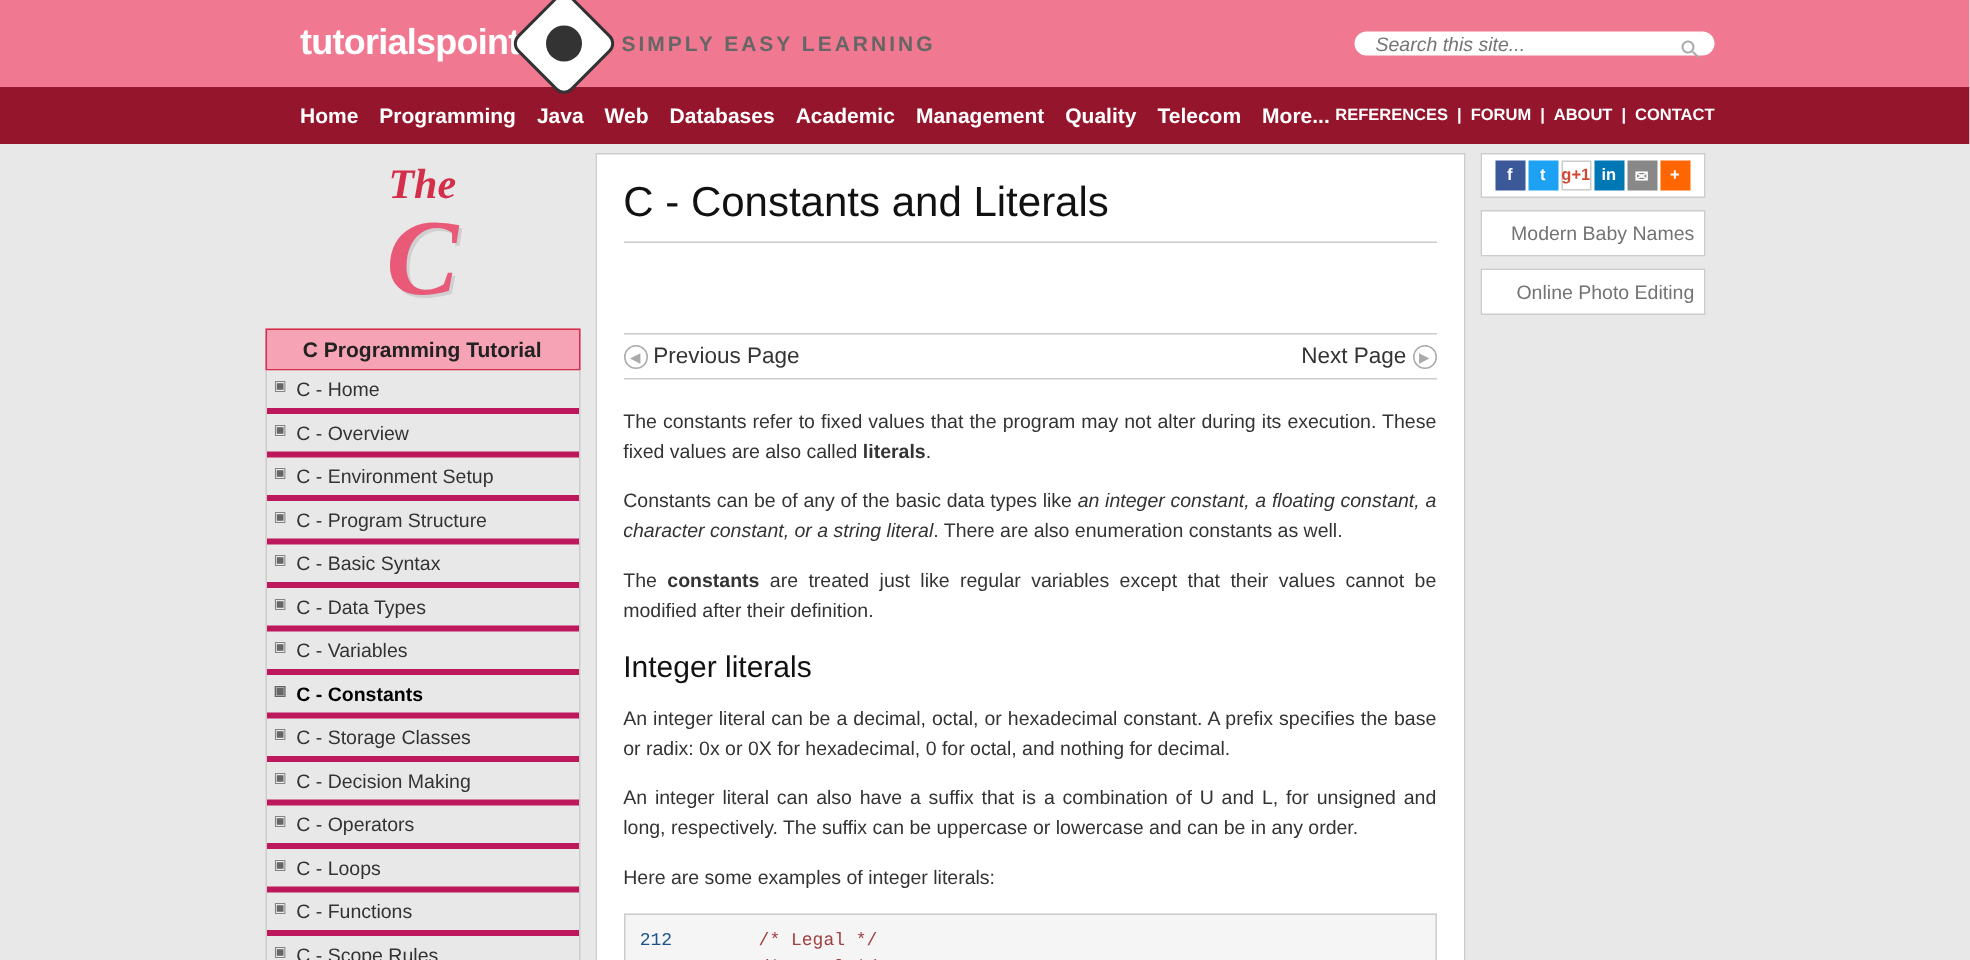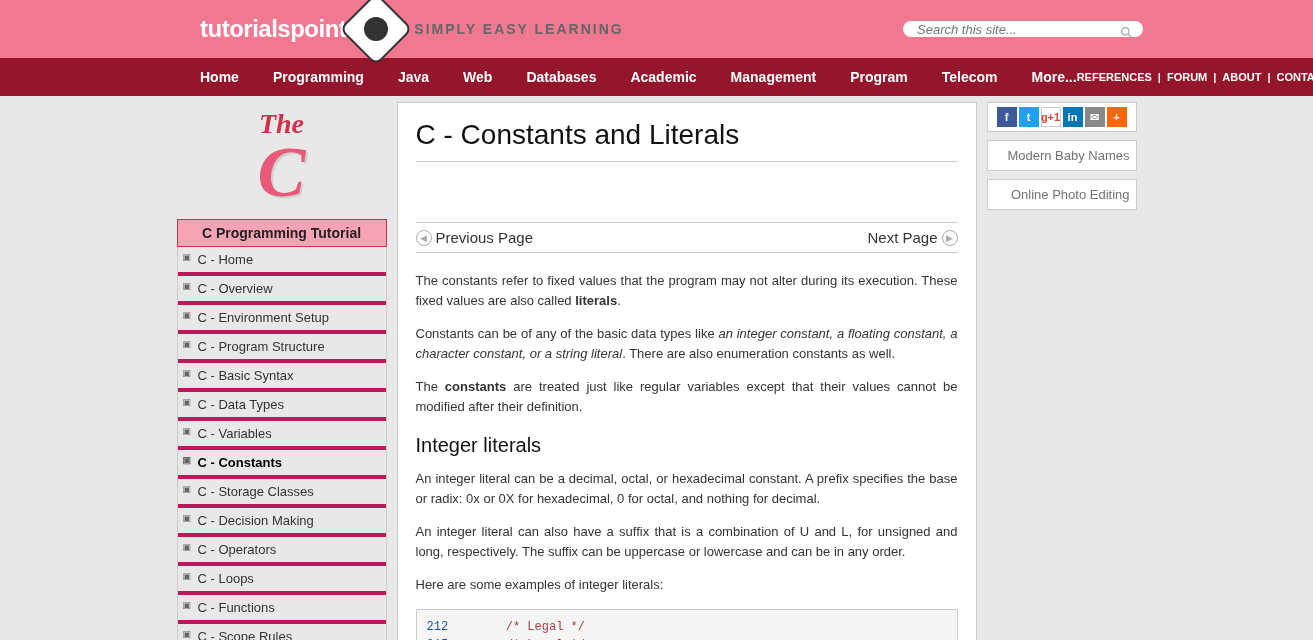--- a/index.html
+++ b/index.html
@@ -8,21 +8,21 @@
 .logo-area{display:flex;align-items:center;gap:4px}
 .logo-text{color:#fff;font-size:24px;font-weight:bold;letter-spacing:-0.5px}
 .logo-icon{width:52px;height:52px;background:#fff;border-radius:8px;display:flex;align-items:center;justify-content:center;position:relative;border:2px solid #333;transform:rotate(45deg)}
 .logo-icon::after{content:"";position:absolute;width:24px;height:24px;background:#333;border-radius:50%;transform:rotate(-45deg)}
 .tagline{color:#666;font-size:14px;font-weight:bold;letter-spacing:2px;margin-left:8px;font-variant:small-caps}
 .search-wrap{position:relative}
 .search-box{width:240px;height:16px;border-radius:13px;border:none;padding:0 30px 0 14px;font-style:italic;color:#888;font-size:13px;background:#fff}
 .search-btn{position:absolute;right:6px;top:3px;width:20px;height:20px;border:none;background:none;cursor:pointer}
 .search-btn svg{width:16px;height:16px;fill:#aaa}
 .nav-bar{background:#95152c;height:38px;display:flex;align-items:center;justify-content:space-between;padding:0 170px 0 200px;color:#fff}
-.nav-left{display:flex;gap:34px}
+.nav-left{display:flex;gap:14px}
 .nav-left a{color:#fff;text-decoration:none;font-size:14px;font-weight:bold;cursor:pointer}
 .nav-right{display:flex;gap:6px;font-size:11px;font-weight:bold;align-items:flex-end}
 .nav-right a{color:#fff;text-decoration:none;cursor:pointer}
 .nav-right span{color:#fff}
 .container{max-width:960px;margin:0 auto;display:flex;gap:10px;padding-top:6px}
 .sidebar{width:210px;flex-shrink:0}
 .the-c{text-align:center;padding:6px 0 14px}
 .the-c .the{color:#d32f4a;font-size:28px;font-weight:bold;font-style:italic;font-family:Georgia,serif}
 .the-c .c{color:#e85a78;font-size:72px;font-weight:bold;font-style:italic;font-family:Georgia,serif;line-height:0.9;display:block;text-shadow:2px 2px 0 rgba(0,0,0,0.1)}
 .sidebar-header{background:#f6a3b5;border:1px solid #d32f4a;padding:5px 10px;font-weight:bold;font-size:14px;color:#222;text-align:center}
@@ -71,21 +71,21 @@
 
 <div class="nav-bar">
   <div class="nav-left" id="nav-left">
       <a>Home</a>
       <a>Programming</a>
       <a>Java</a>
       <a>Web</a>
       <a>Databases</a>
       <a>Academic</a>
       <a>Management</a>
-      <a>Program</a>
+      <a>Quality</a>
       <a>Telecom</a>
       <a>More...</a>
     </div>
   <div class="nav-right" id="nav-right">
       <a>REFERENCES</a>
       <span>|</span>
       <a>FORUM</a>
       <span>|</span>
       <a>ABOUT</a>
       <span>|</span>

